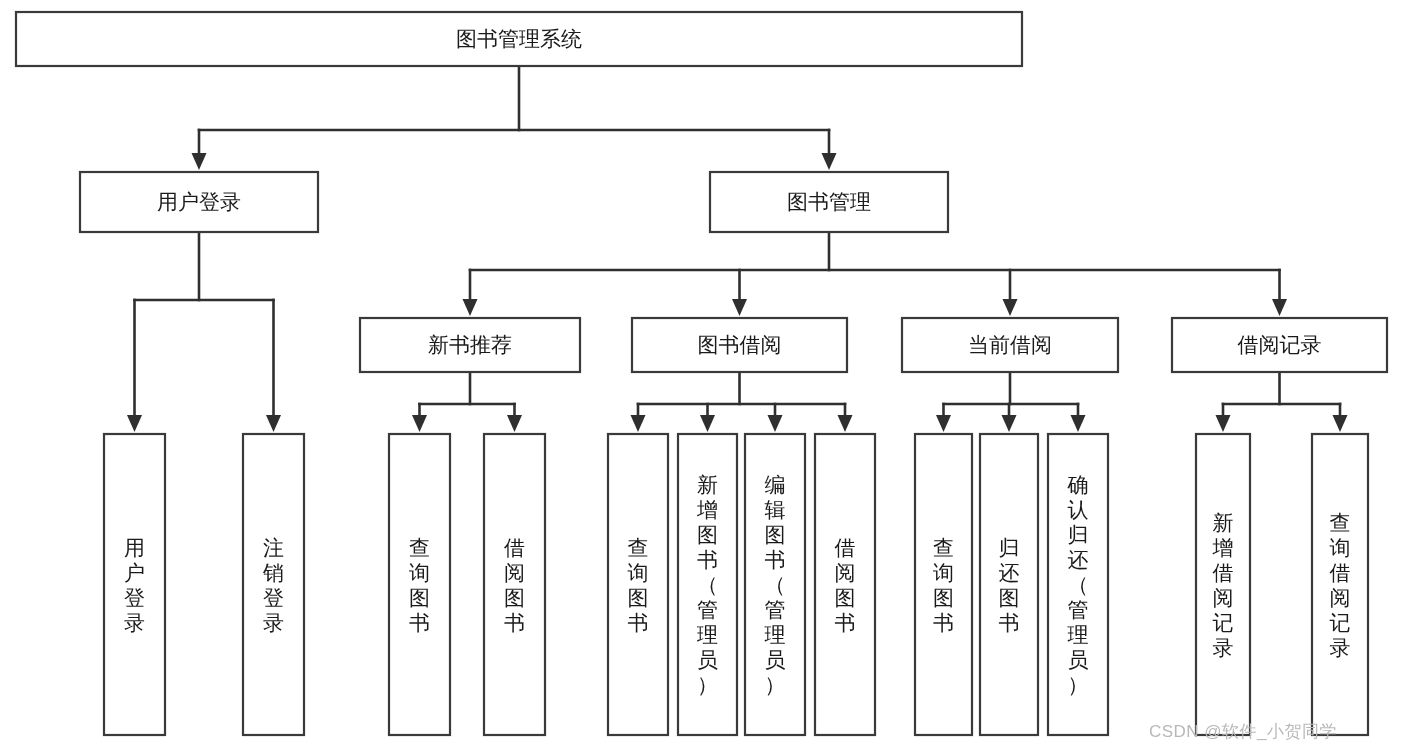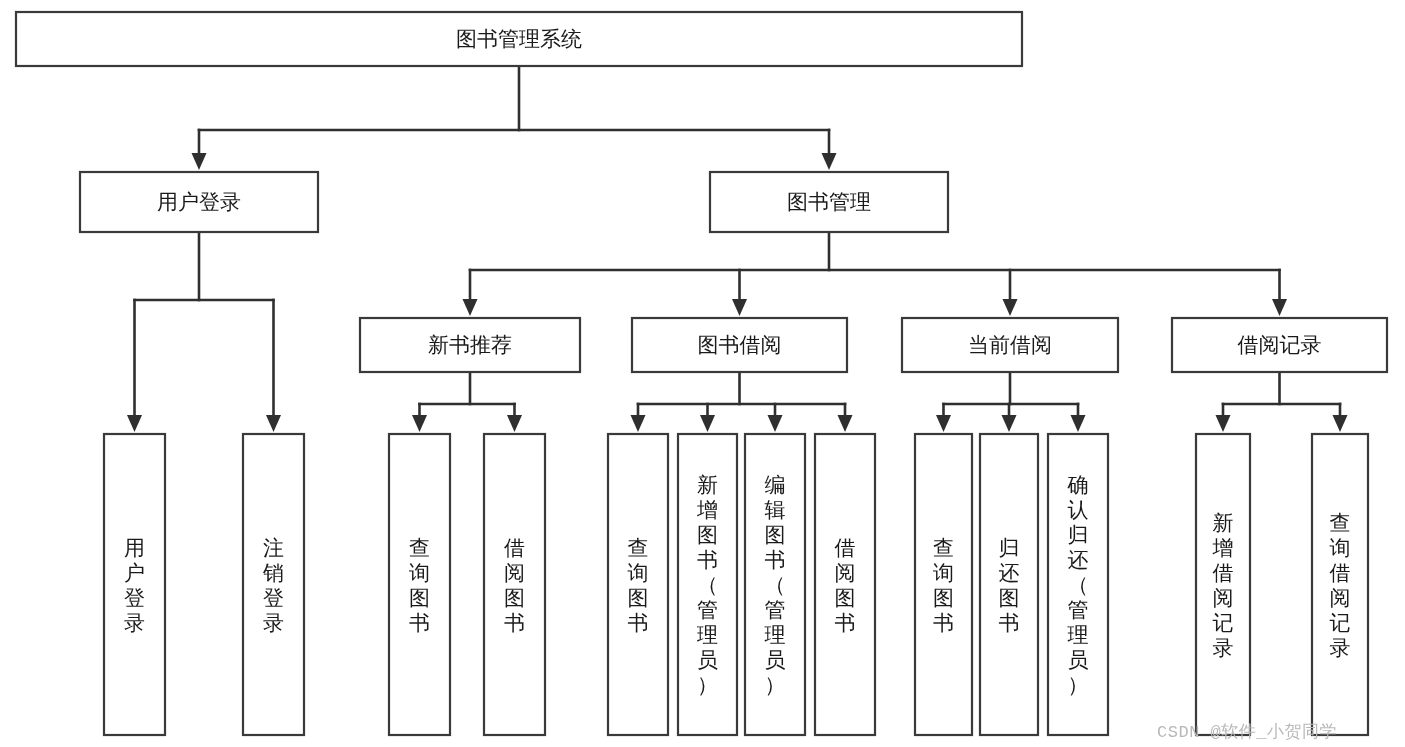--- a/index.html
+++ b/index.html
@@ -46,21 +46,21 @@
     stroke-linecap: square;
   }
   .arrow-head {
     fill: #2f2f2f;
     stroke: none;
   }
   .watermark {
     position: absolute;
     right: 8px;
     bottom: 4px;
-    font-family: Liberation Mono, monospace;
+    font-family: Liberation Sans, sans-serif;
     font-size: 17px;
     color: #b8b8b8;
     letter-spacing: 0.5px;
     white-space: nowrap;
     user-select: none;
   }
 </style>
 </head>
 <body>
 

